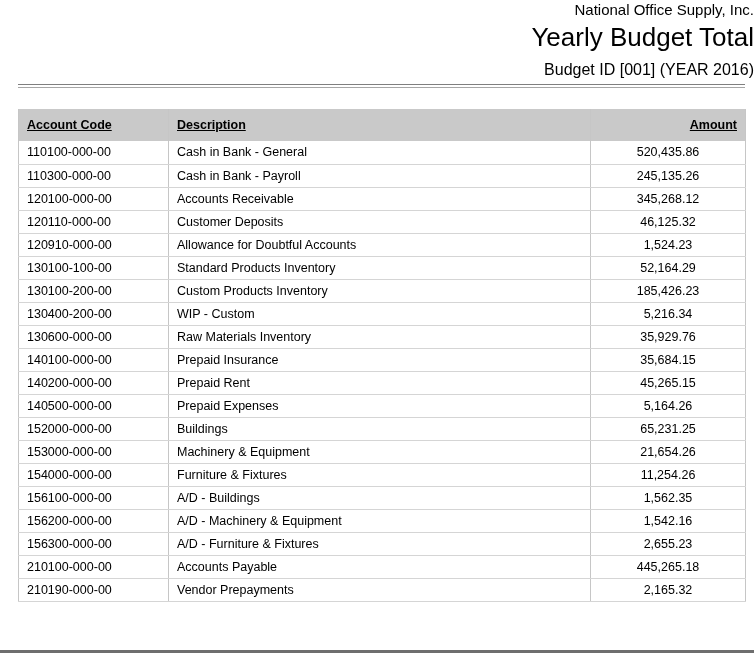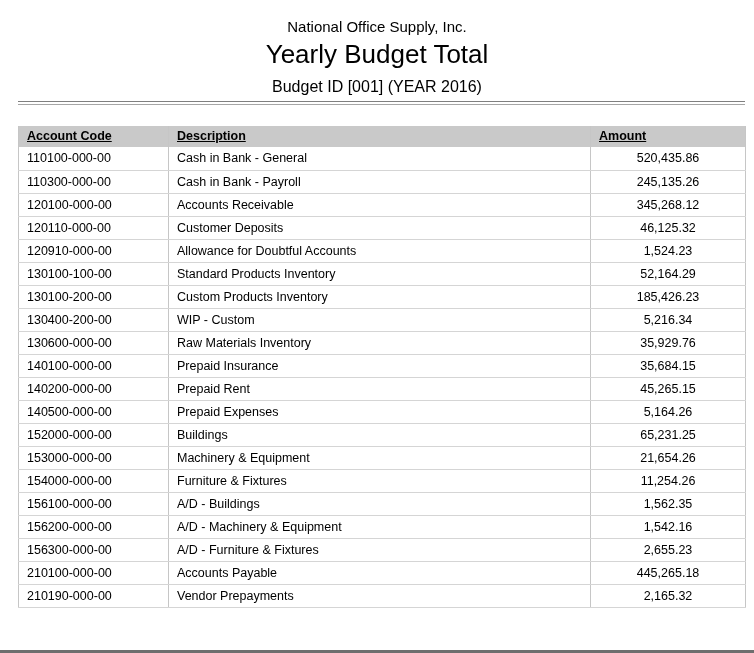--- a/index.html
+++ b/index.html
@@ -19,22 +19,22 @@
   body {
     width: 754px;
     height: 653px;
     position: relative;
     overflow: hidden;
     background: #ffffff;
     font-family: "Liberation Sans", sans-serif;
     color: var(--text);
   }
   .report-header {
-    text-align: center;
-    padding-top: 17px;
+    text-align: right;
+    padding-top: 0;
   }
   .company {
     font-size: 15px;
     line-height: 19px;
     font-weight: normal;
     margin: 0;
   }
   .title {
     font-size: 26px;
     line-height: 32px;
@@ -61,28 +61,28 @@
     font-size: 12.5px;
   }
   col.c-code { width: 150px; }
   col.c-desc { width: 422px; }
   col.c-amt  { width: 155px; }
   .budget-table thead th {
     background: var(--header-bg);
     font-weight: bold;
     text-decoration: underline;
     text-align: left;
-    height: 21px;
+    height: 32px;
     padding: 2px 8px 3px 8px;
     border-left: 1px solid var(--col-divider);
   }
   .budget-table thead th:last-child {
     border-right: 1px solid var(--col-divider);
   }
-  .budget-table thead th.amount { }
+  .budget-table thead th.amount { text-align: right; }
   .budget-table tbody td {
     height: 23px;
     padding: 2px 8px;
     border-bottom: 1px solid var(--row-border);
     border-left: 1px solid var(--col-divider);
     white-space: nowrap;
     overflow: hidden;
   }
   .budget-table tbody td:last-child {
     border-right: 1px solid var(--col-divider);

